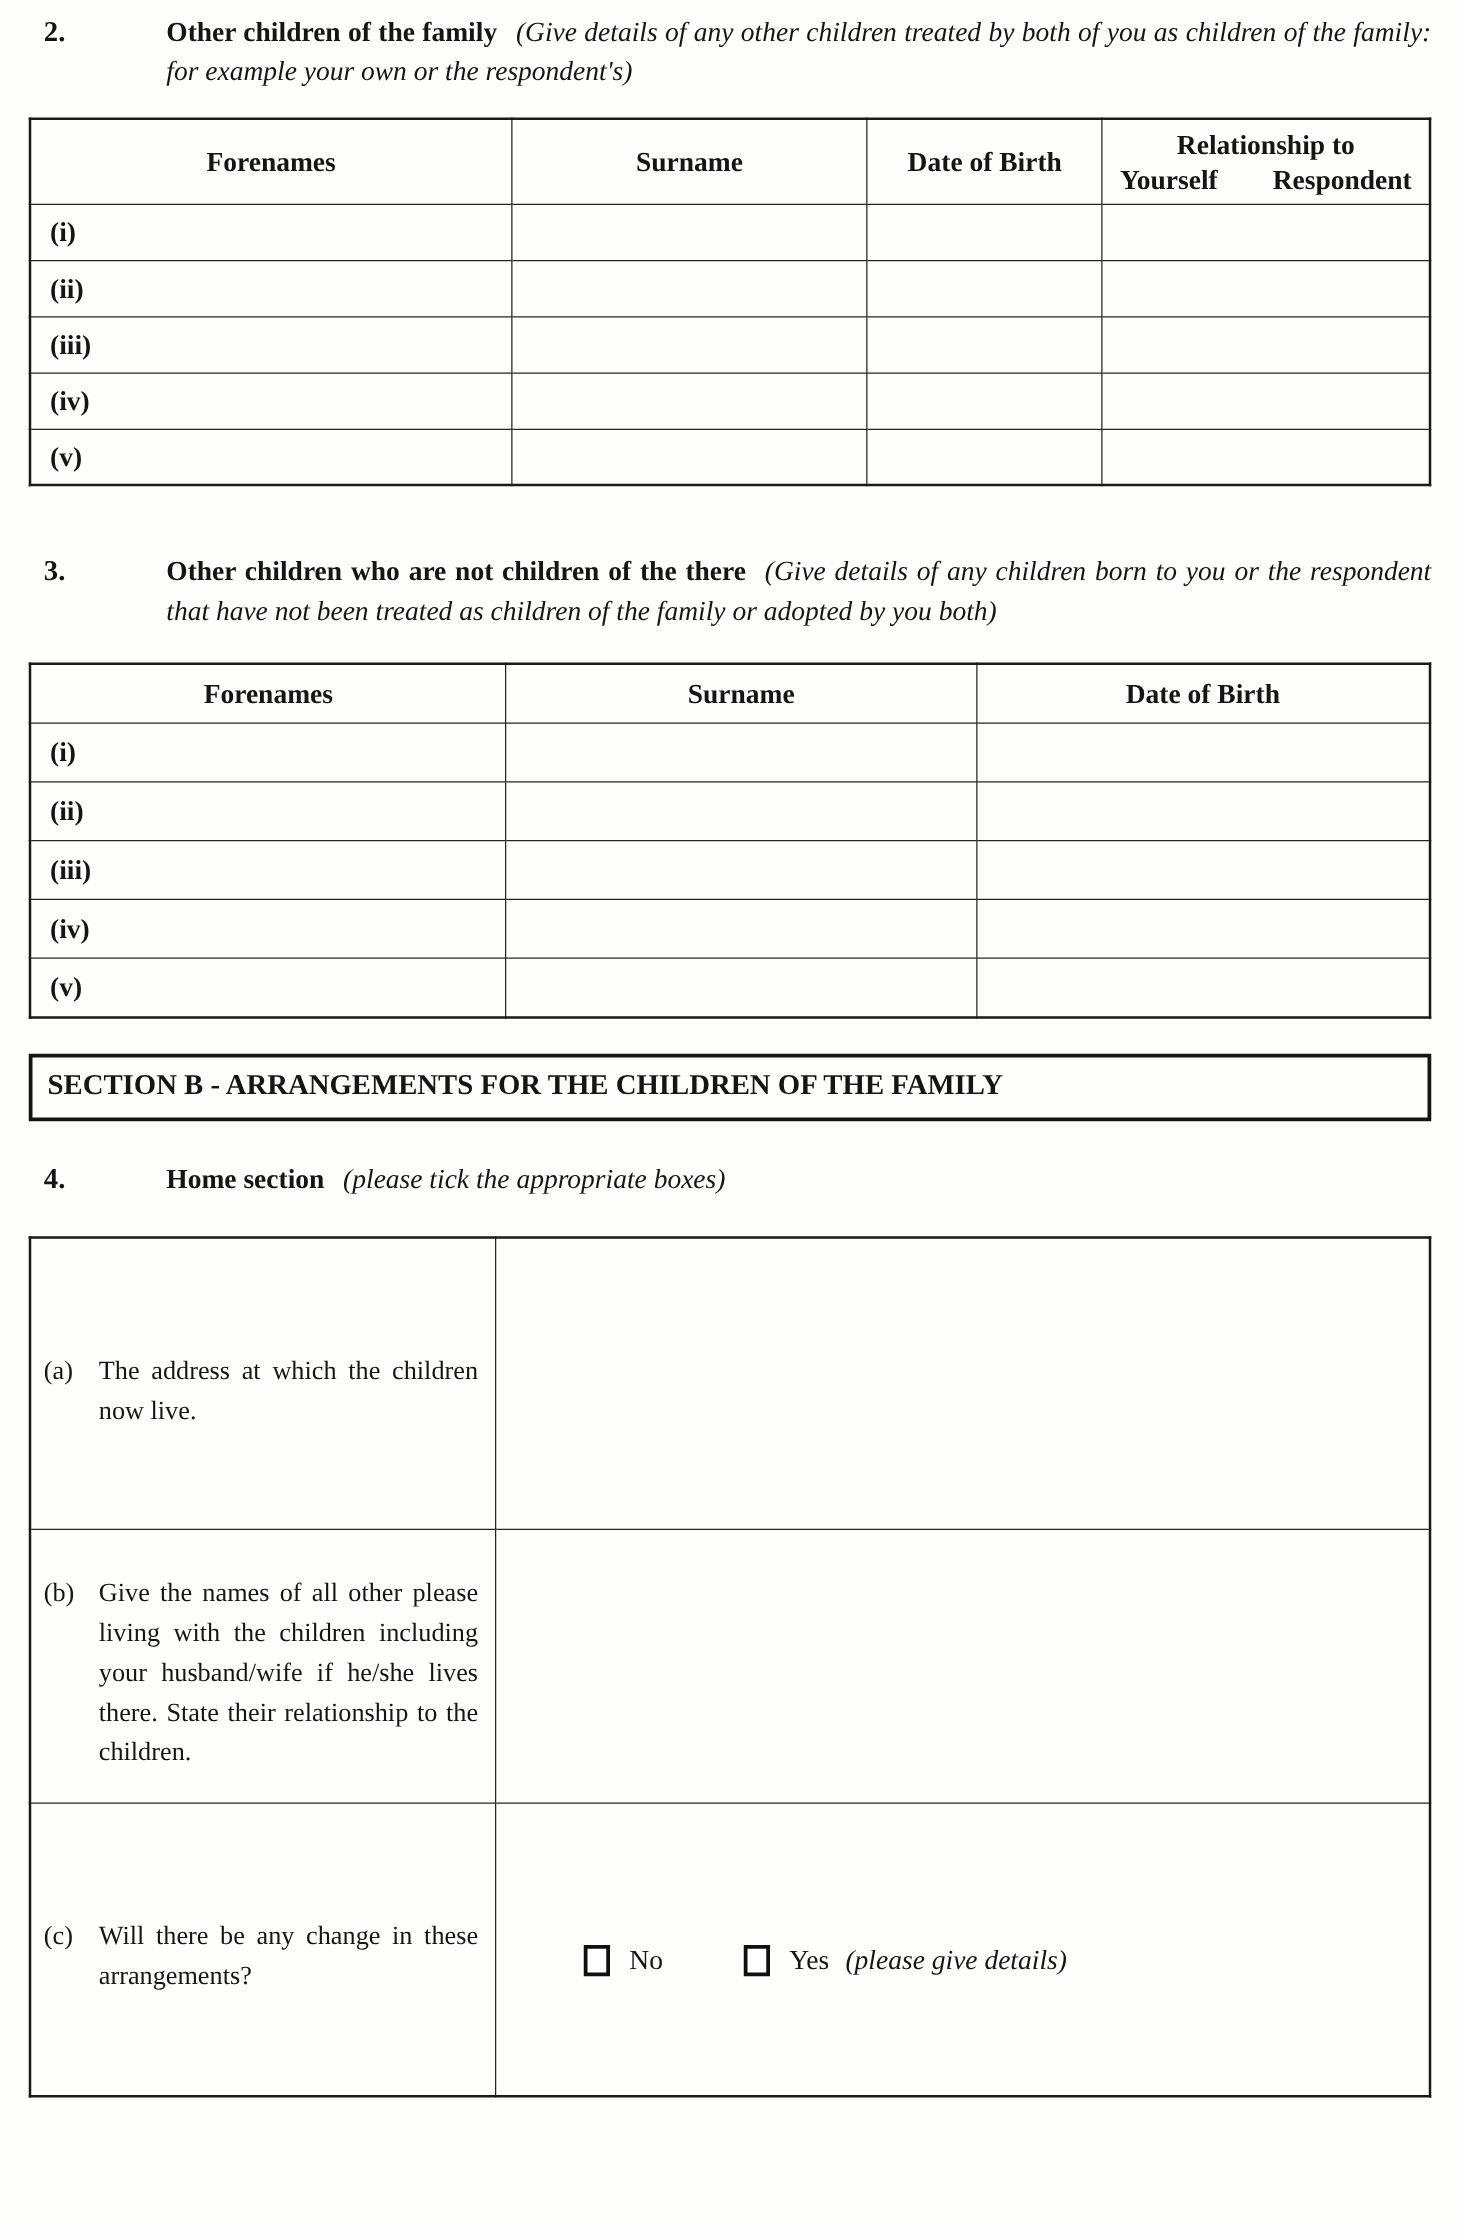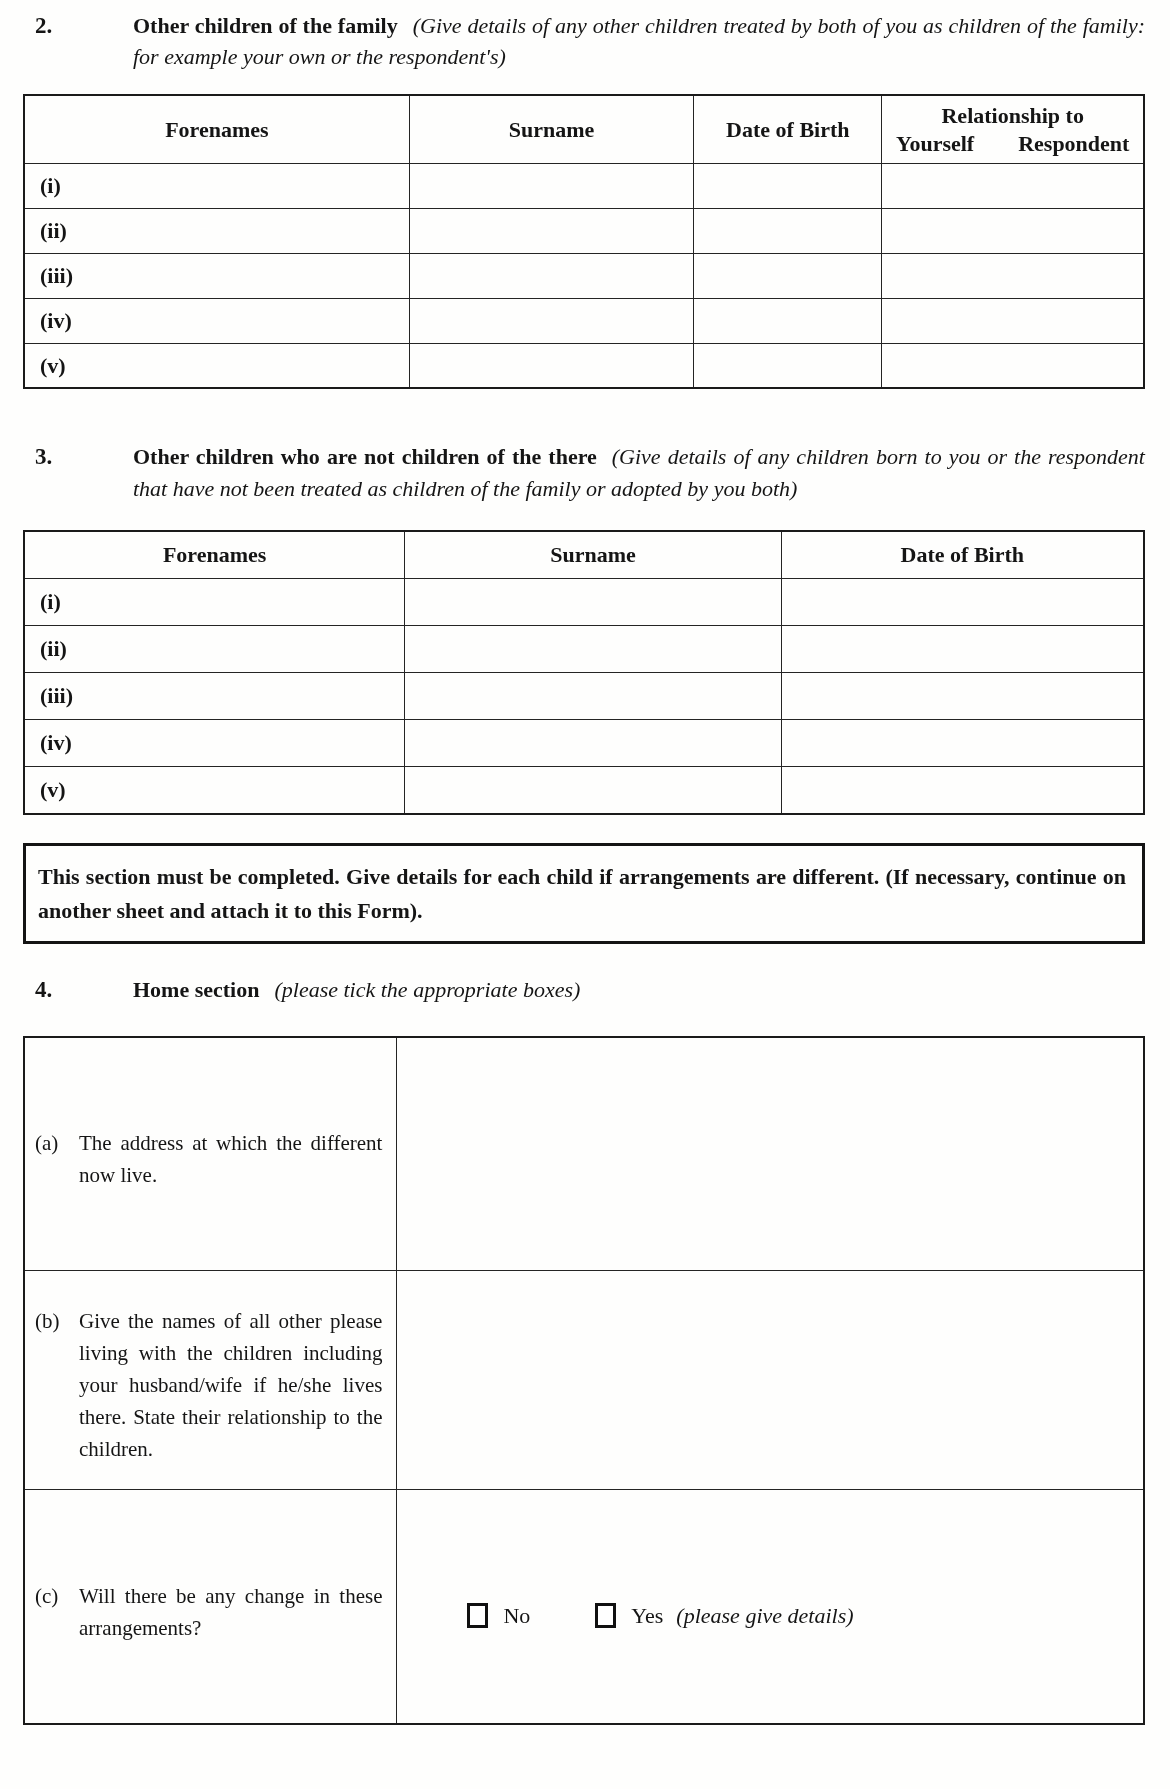--- a/index.html
+++ b/index.html
@@ -180,39 +180,39 @@
       </tr>
       <tr>
         <td class="rowlab">(v)</td>
         <td></td>
         <td></td>
       </tr>
     </tbody>
   </table>
 
   <div class="section-b">
-    <div class="sb-body">This section must be completed.  Give details for each child if arrangements are different.  (If necessary, continue on another sheet and attach it to this Form).</div>
+    <div class="sb-title">SECTION B - ARRANGEMENTS FOR THE CHILDREN OF THE FAMILY</div>
   </div>
 
   <div class="sec-head gap-sec4">
     <div class="sec-num">4.</div>
     <div class="sec-body"><span class="sec-title">Home section</span><span class="sec-note">(please tick the appropriate boxes)</span></div>
   </div>
 
   <table class="t home">
     <colgroup>
         <col class="c1">
         <col>
       </colgroup>
     <tbody>
       <tr class="ra">
         <td class="qcell">
           <div class="q-inner">
             <span class="q-label">(a)</span>
-            <span class="q-text">The address at which the different now live.</span>
+            <span class="q-text">The address at which the children now live.</span>
           </div>
         </td>
         <td class="acell"></td>
       </tr>
       <tr class="rb">
         <td class="qcell">
           <div class="q-inner">
             <span class="q-label">(b)</span>
             <span class="q-text">Give the names of all other please living with the children including your husband/wife if he/she lives there.  State their relationship to the children.</span>
           </div>

